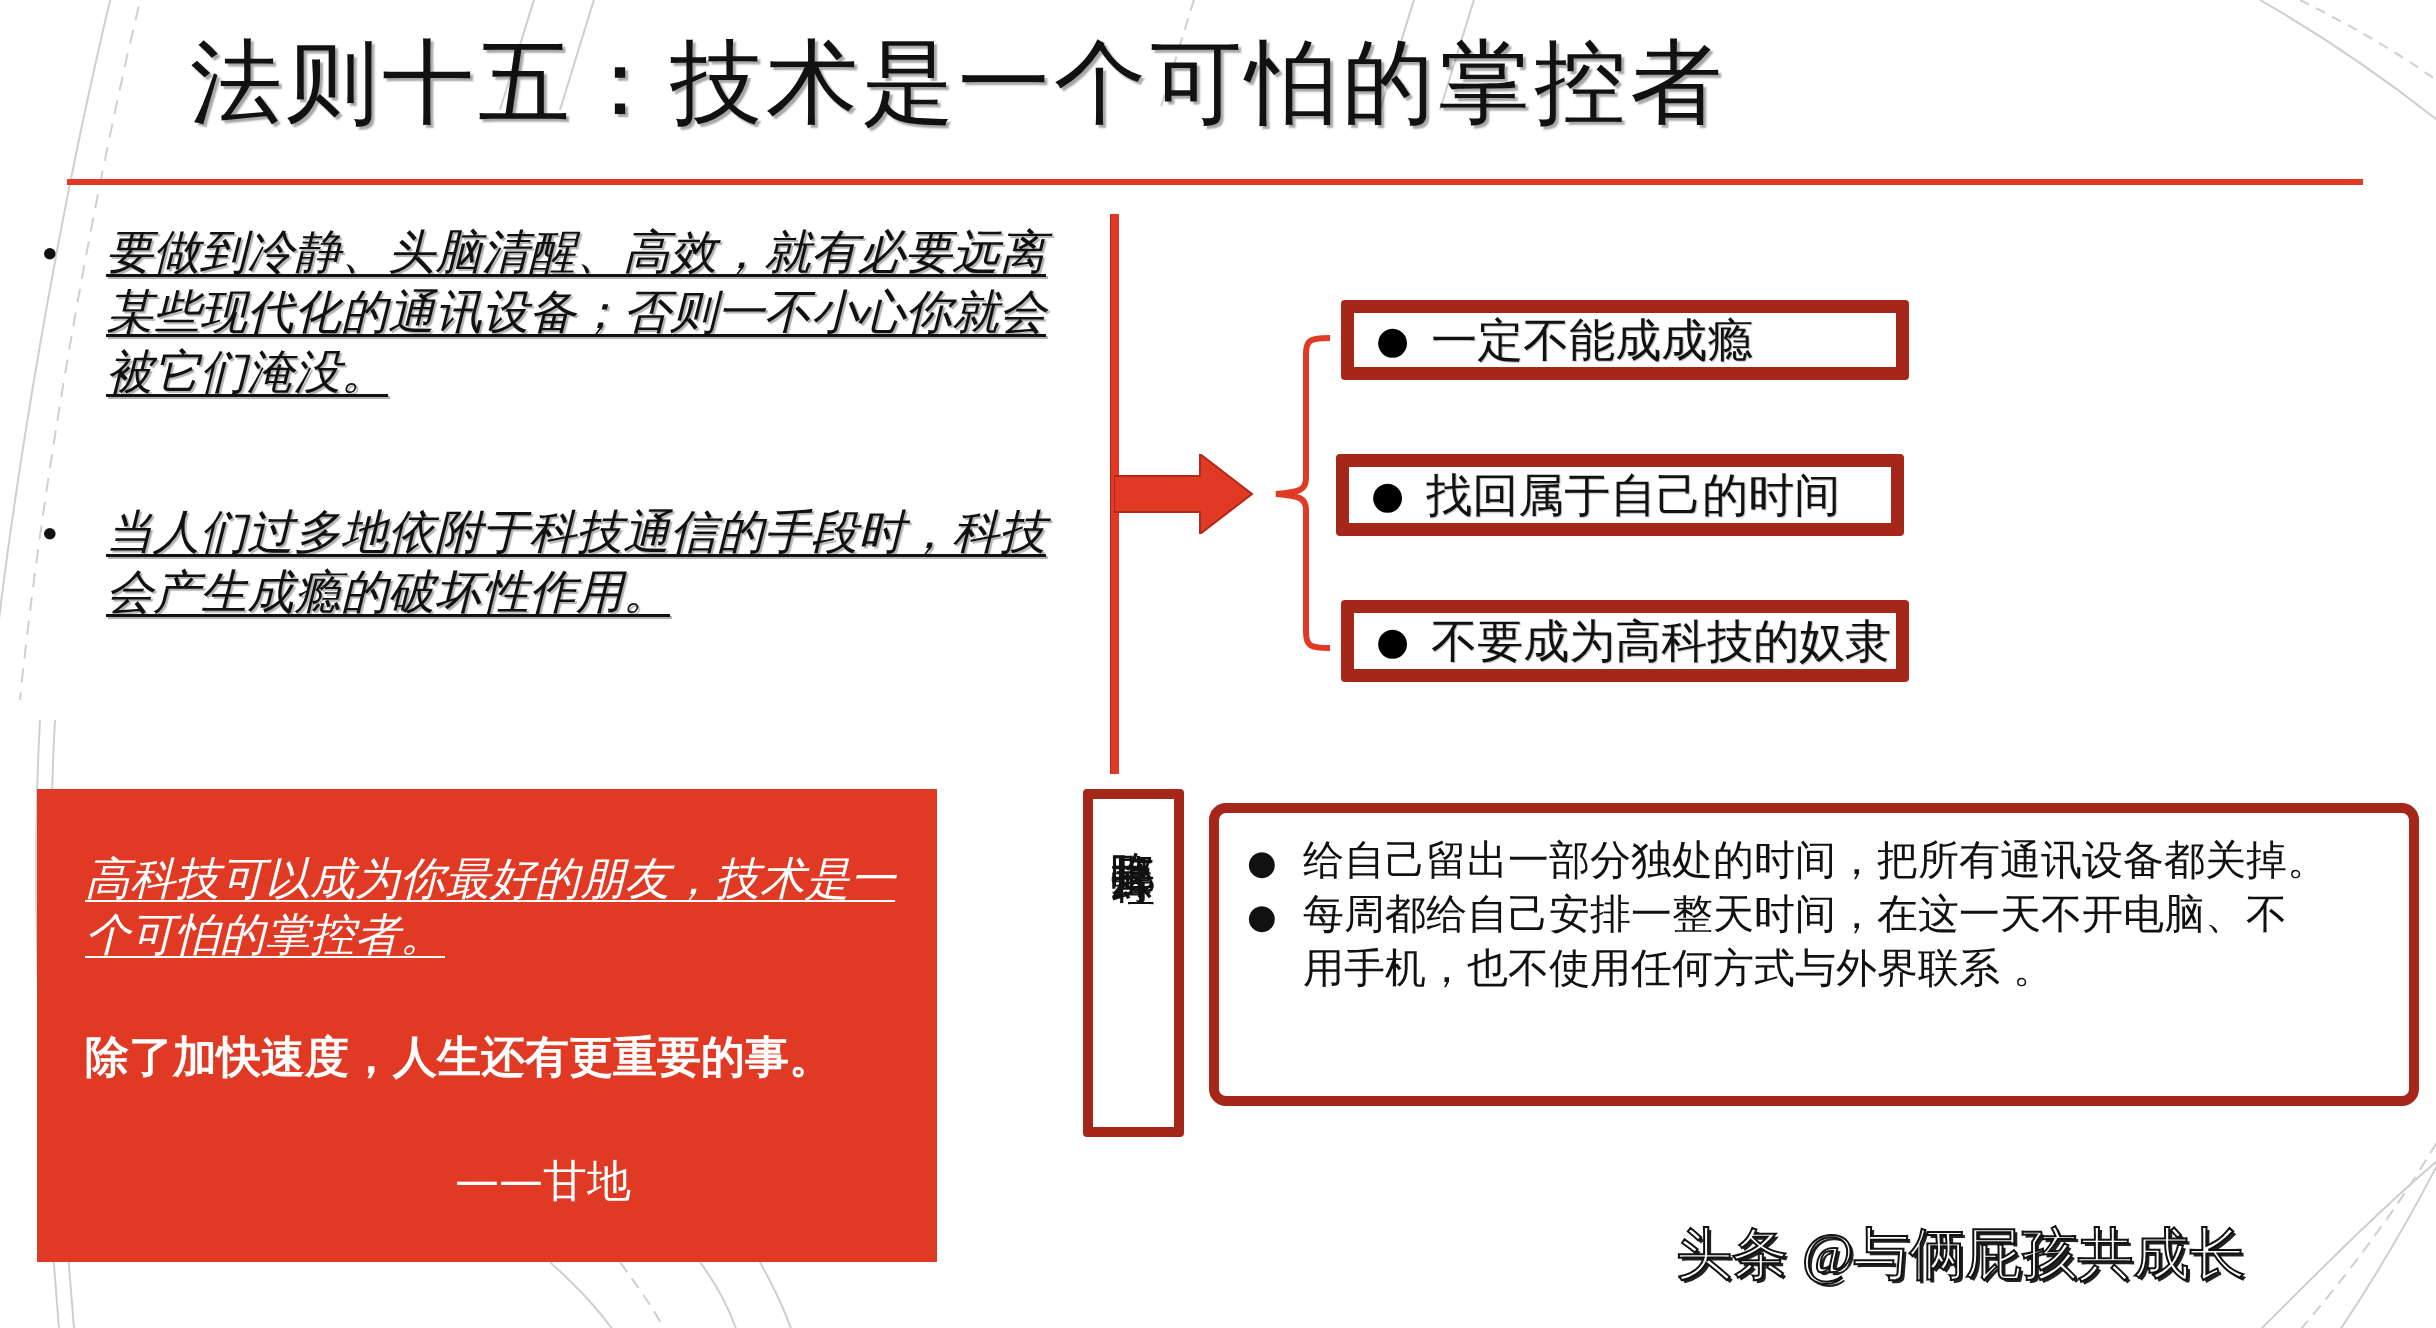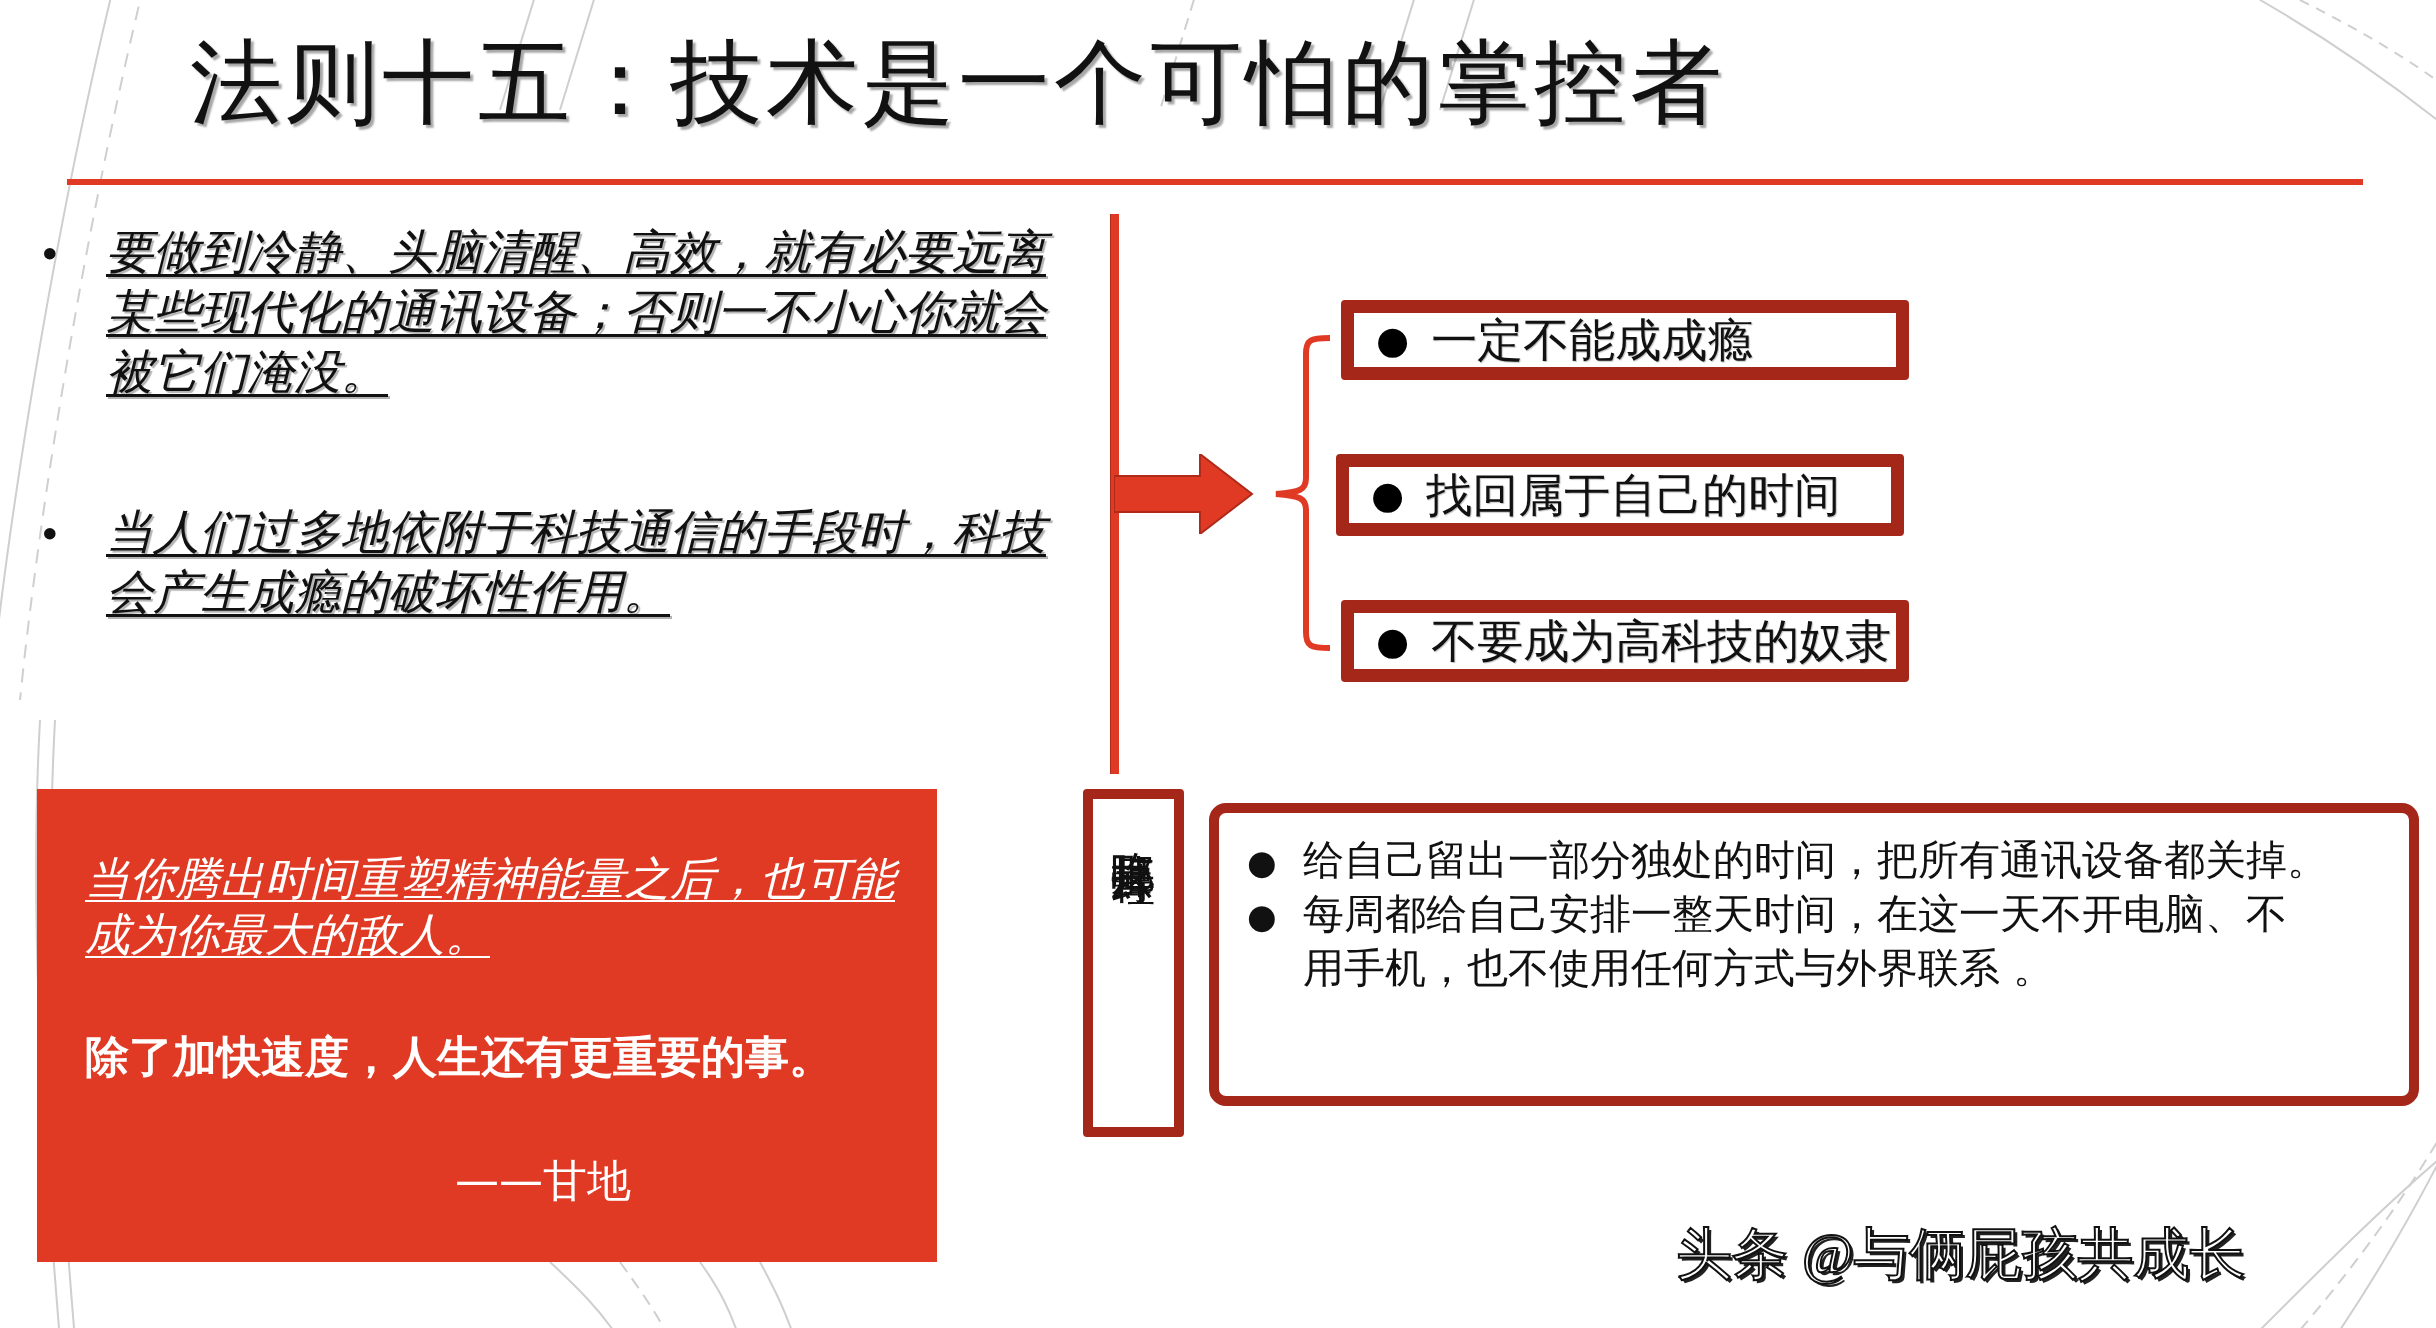--- a/index.html
+++ b/index.html
@@ -119,21 +119,21 @@
     <span class="dot">•</span>
     <span class="txt">要做到冷静、头脑清醒、高效，就有必要远离某些现代化的通讯设备；否则一不小心你就会被它们淹没。</span>
   </div>
   <div class="bullet" style="margin-top:100px;">
     <span class="dot">•</span>
     <span class="txt">当人们过多地依附于科技通信的手段时，科技会产生成瘾的破坏性作用。</span>
   </div>
 </div>
 
 <div class="quote-box">
-  <div class="quote-1">当你腾出时间重塑精神能量之后，也可能成为你最大的敌人。</div>
+  <div class="quote-1">高科技可以成为你最好的朋友，技术是一个可怕的掌控者。</div>
   <div class="quote-2">除了加快速度，人生还有更重要的事。</div>
   <div class="quote-3">——甘地</div>
 </div>
 
 <div class="vline"></div>
 
 <svg class="arrow" width="140" height="80" viewBox="0 0 140 80">
   <polygon points="0,22 86,22 86,0 138,40 86,80 86,58 0,58" fill="#e03a25" stroke="#b02a1a" stroke-width="2"></polygon>
 </svg>
 

